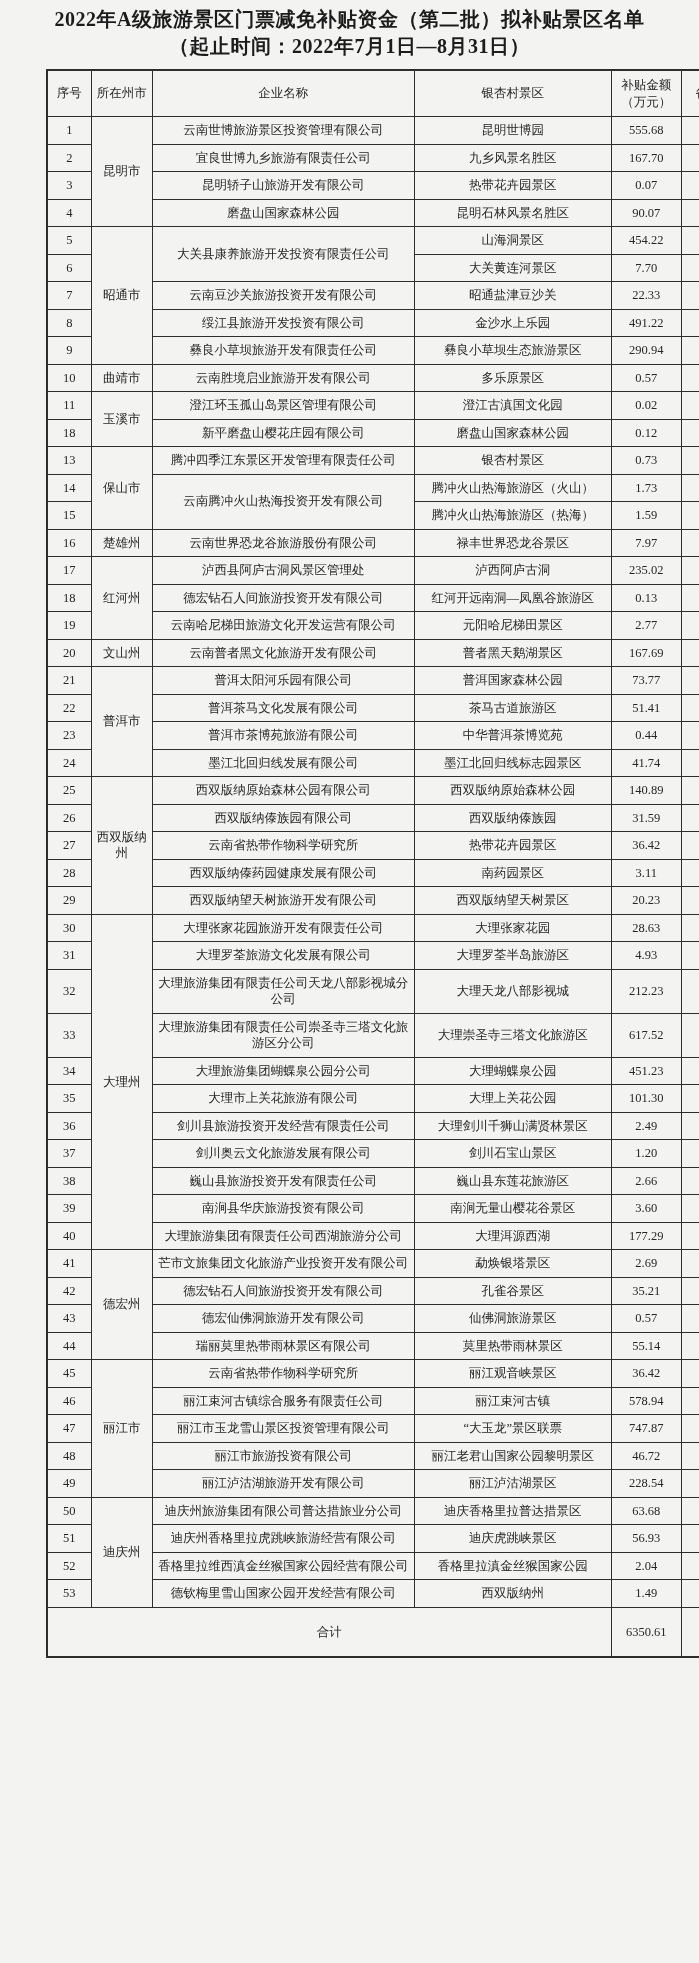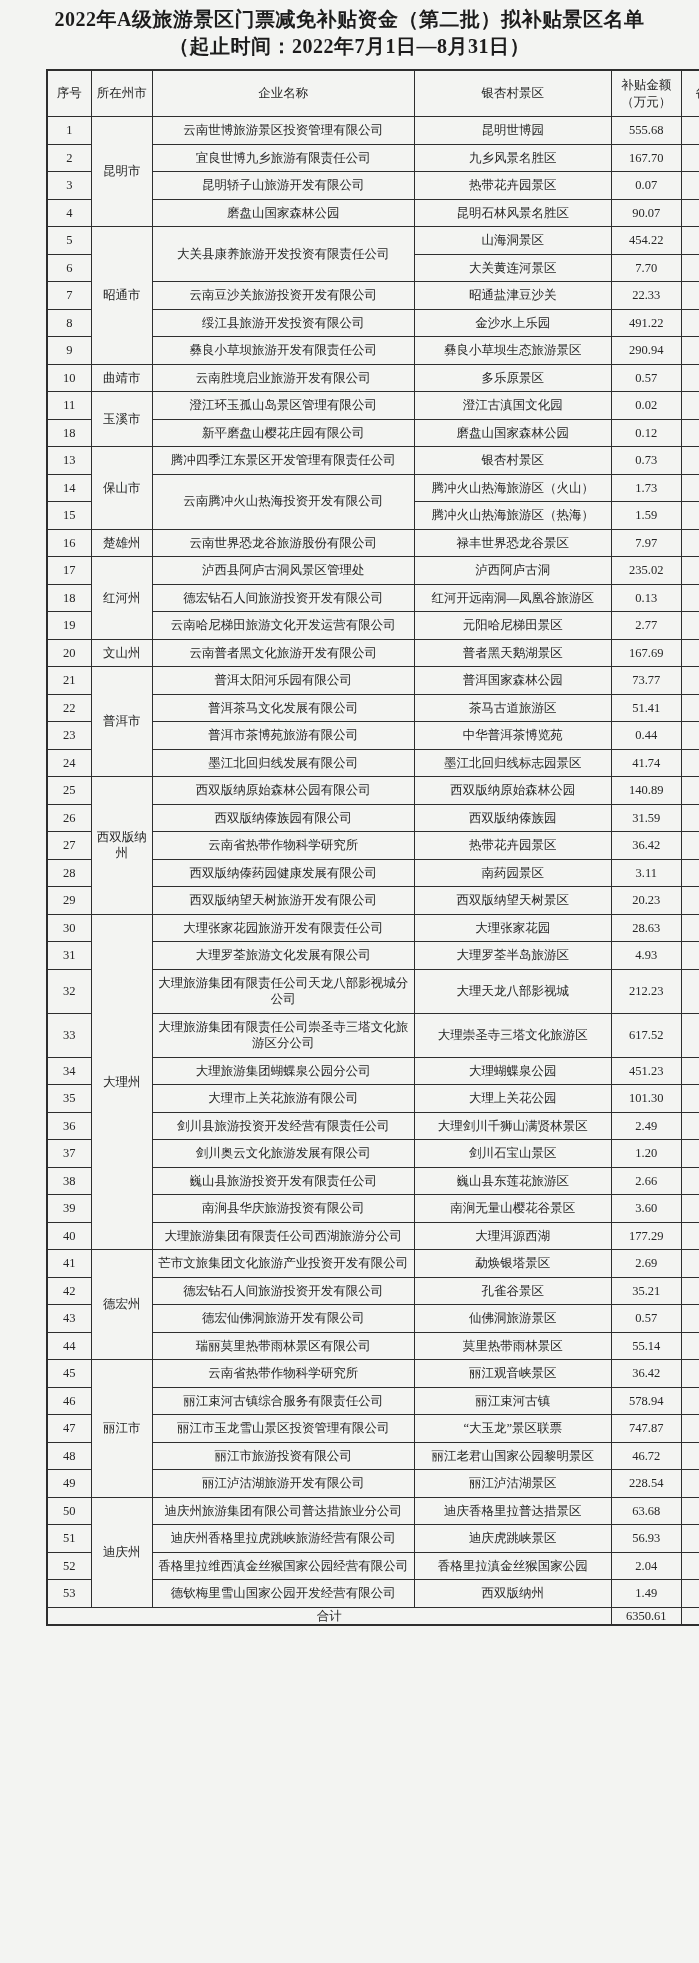--- a/index.html
+++ b/index.html
@@ -48,21 +48,21 @@
     font-weight: normal;
     padding: 6px 2px;
   }
   .col-no     { width: 6.4%;  }
   .col-city   { width: 8.9%;  }
   .col-company{ width: 38.1%; }
   .col-scenic { width: 28.6%; }
   .col-amount { width: 10.2%; }
   .col-remark { width: 7.8%;  }
   td.c-amount { font-size: 12.5px; }
-  tr.total-row td { padding: 0 3px; }
+  tr.total-row td { padding: 16px 3px; }
 </style>
 </head>
 <body>
 
 <div class="page">
 
   <div class="title-block">
     <div class="title-line">2022年A级旅游景区门票减免补贴资金（第二批）拟补贴景区名单</div>
     <div class="title-line">（起止时间：2022年7月1日—8月31日）</div>
   </div>

